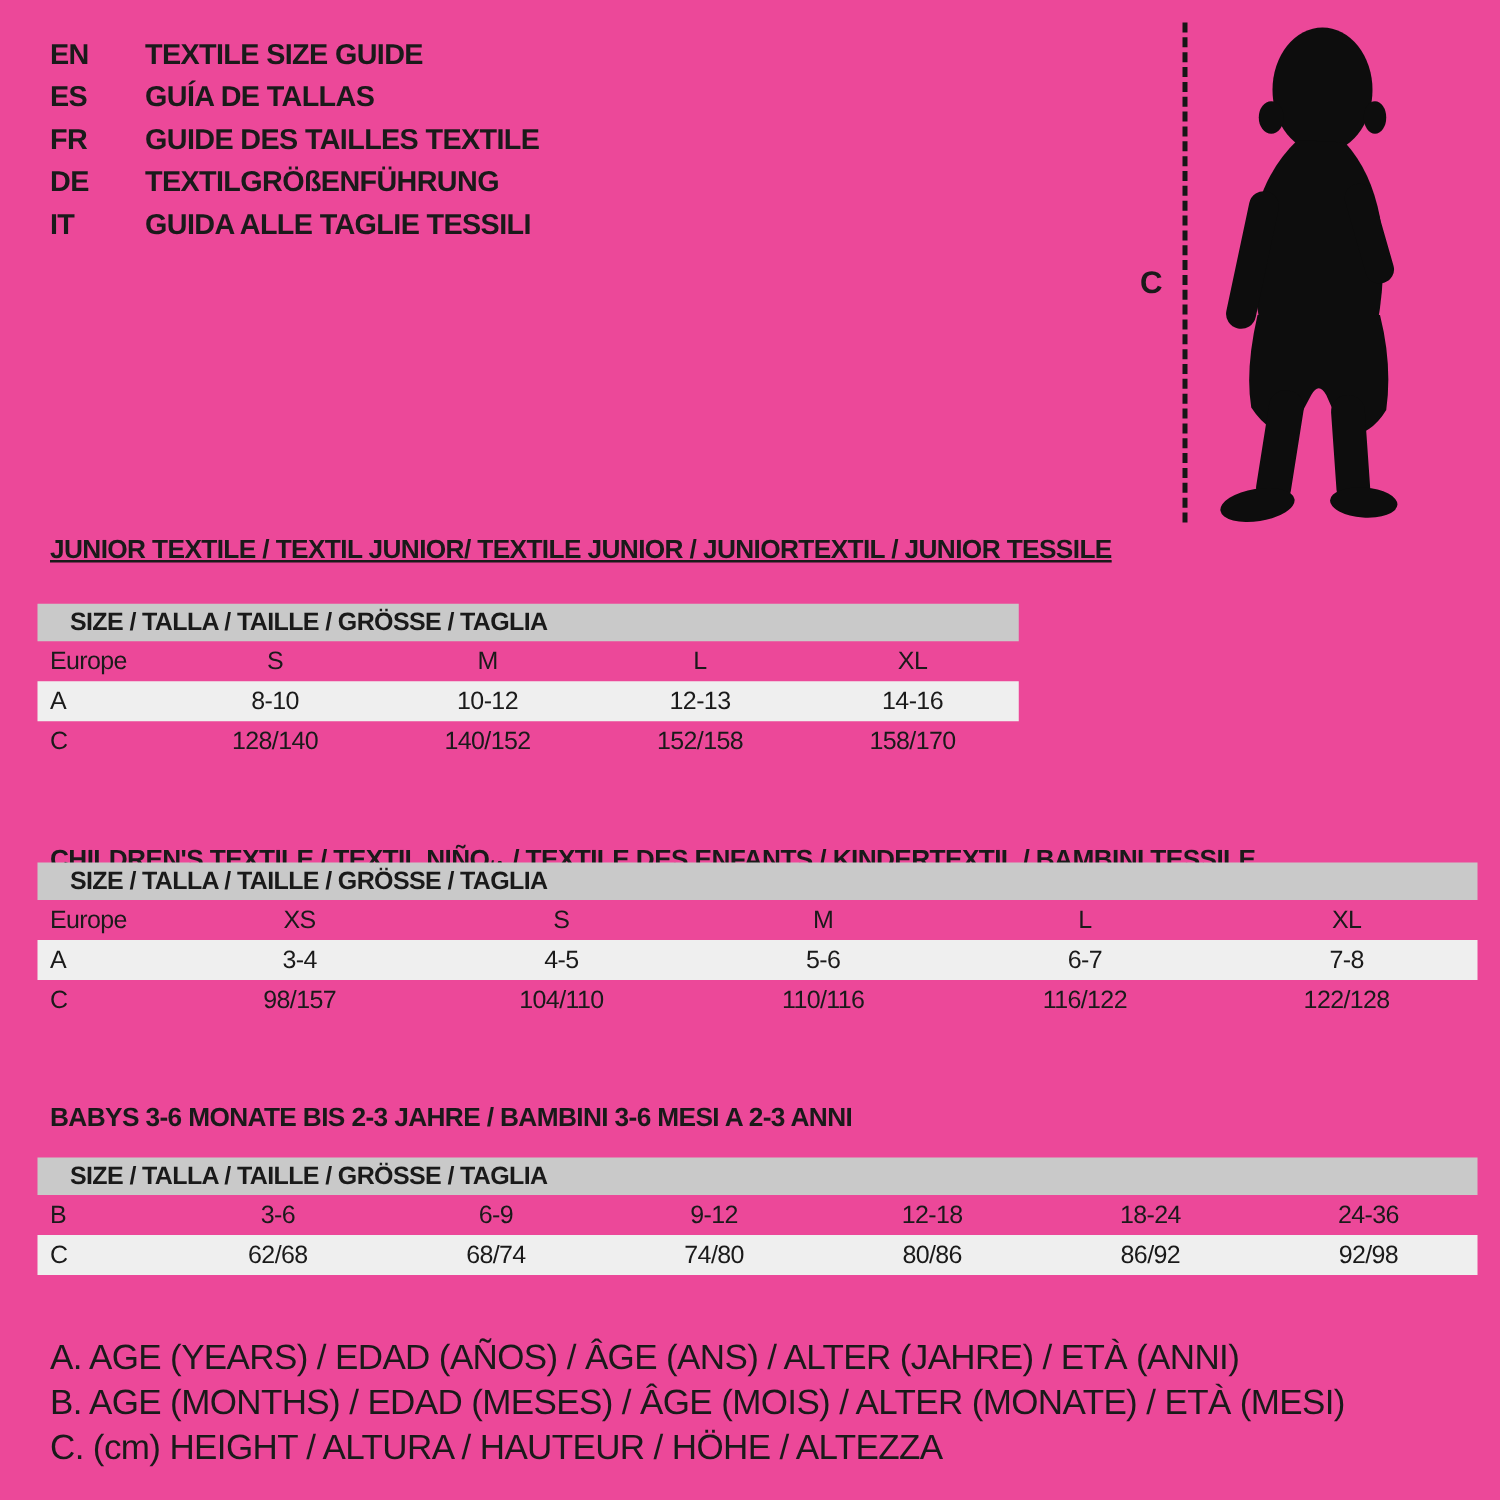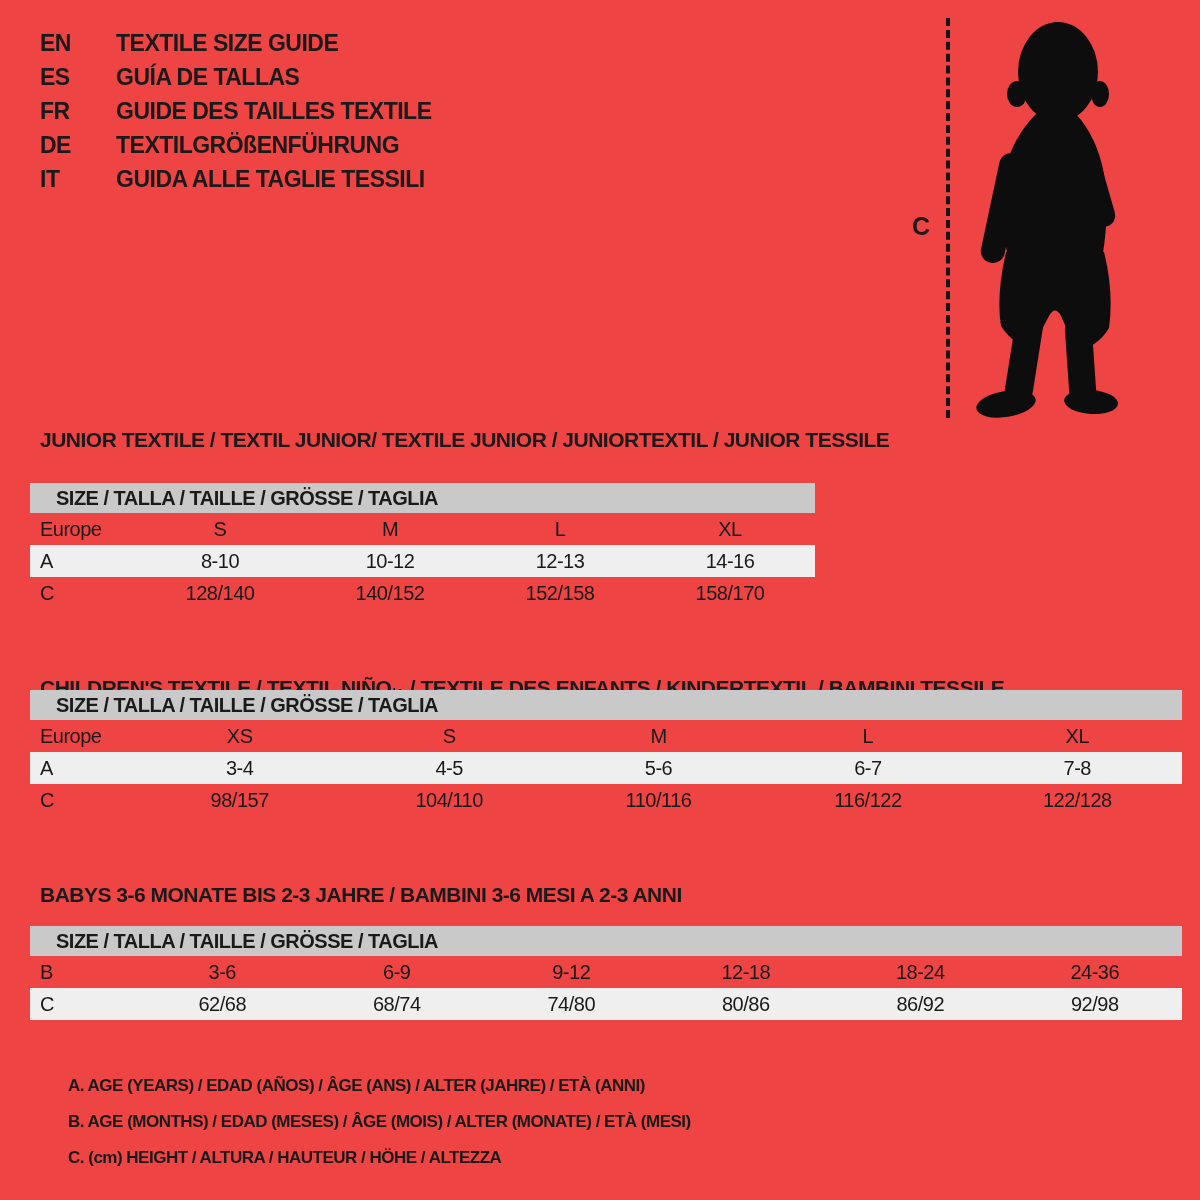--- a/index.html
+++ b/index.html
@@ -1,21 +1,21 @@
 <!DOCTYPE html>
 <html><head>
 <meta charset="utf-8">
 <style>
   * { margin: 0; padding: 0; box-sizing: border-box; }
   html, body { background: #ffffff; }
   .page {
     position: relative;
     width: 1200px;
     height: 1200px;
-    background: #ef4444;
+    background: #ec4899;
     font-family: "Liberation Sans", sans-serif;
     color: #1a1a1a;
     overflow: hidden;
   }
   
   .lang-list { position: absolute; left: 40px; top: 26px; }
   .lang-row { display: flex; height: 34px; align-items: center; }
   .lang-code { width: 76px; font-size: 23px; font-weight: 700; letter-spacing: -0.5px; }
   .lang-label { font-size: 23px; font-weight: 700; letter-spacing: -0.5px; }
   
@@ -51,23 +51,22 @@
   .t-row .cell { text-align: center; }
   .cols-4 { grid-template-columns: 105px repeat(4, 1fr); }
   .cols-5 { grid-template-columns: 105px repeat(5, 1fr); }
   .cols-6 { grid-template-columns: 105px repeat(6, 1fr); }
   .w-junior { width: 785px; }
   .w-full { width: 1152px; }
   
   .legend { position: absolute; left: 40px; top: 1068px; }
   .legend-line {
     height: 36px; display: flex; align-items: center;
-    font-size: 17px; font-weight: 700; letter-spacing: -0.5px;
+    font-size: 28px; font-weight: 400; letter-spacing: -0.5px;
     white-space: nowrap;
-    margin-left: 28px;
   }
 </style>
 </head>
 <body>
 
 <div class="page">
 
   <div class="lang-list">
     <div class="lang-row">
       <span class="lang-code">EN</span>
@@ -100,21 +99,21 @@
     <path d="M78 98 Q 55 120 46 152 Q 38 192 48 245 L 142 245 Q 150 200 144 160 Q 137 123 116 100 Z"></path>
     <rect x="30" y="138" width="24" height="112" rx="12" transform="rotate(12 42 194)"></rect>
     <rect x="124" y="132" width="23" height="82" rx="11" transform="rotate(-16 135 173)"></rect>
     <path d="M46 238 Q 36 282 41 312 Q 54 332 72 334 L 89 302 Q 95 291 101 302 L 116 336 Q 137 334 149 314 Q 154 278 144 238 Z"></path>
     <rect x="50" y="298" width="28" height="92" rx="13" transform="rotate(9 64 344)"></rect>
     <rect x="107" y="302" width="27" height="88" rx="13" transform="rotate(-4 120 346)"></rect>
     <ellipse cx="46" cy="390" rx="30" ry="13" transform="rotate(-9 46 390)"></ellipse>
     <ellipse cx="131" cy="388" rx="27" ry="12" transform="rotate(4 131 388)"></ellipse>
   </svg>
 
-  <div class="section-title" style="top: 428px;">JUNIOR TEXTILE / TEXTIL JUNIOR/ TEXTILE JUNIOR / JUNIORTEXTIL / JUNIOR TESSILE</div>
+  <div class="section-title" style="top: 428px; text-decoration: underline;">JUNIOR TEXTILE / TEXTIL JUNIOR/ TEXTILE JUNIOR / JUNIORTEXTIL / JUNIOR TESSILE</div>
   <div class="size-table w-junior" style="top: 483px;">
     <div class="size-bar">SIZE / TALLA / TAILLE / GRÖSSE / TAGLIA</div>
     <div class="t-row cols-4">
       <span class="cell-label">Europe</span>
       <span class="cell">S</span>
       <span class="cell">M</span>
       <span class="cell">L</span>
       <span class="cell">XL</span>
     </div>
     <div class="t-row cols-4 shaded">

